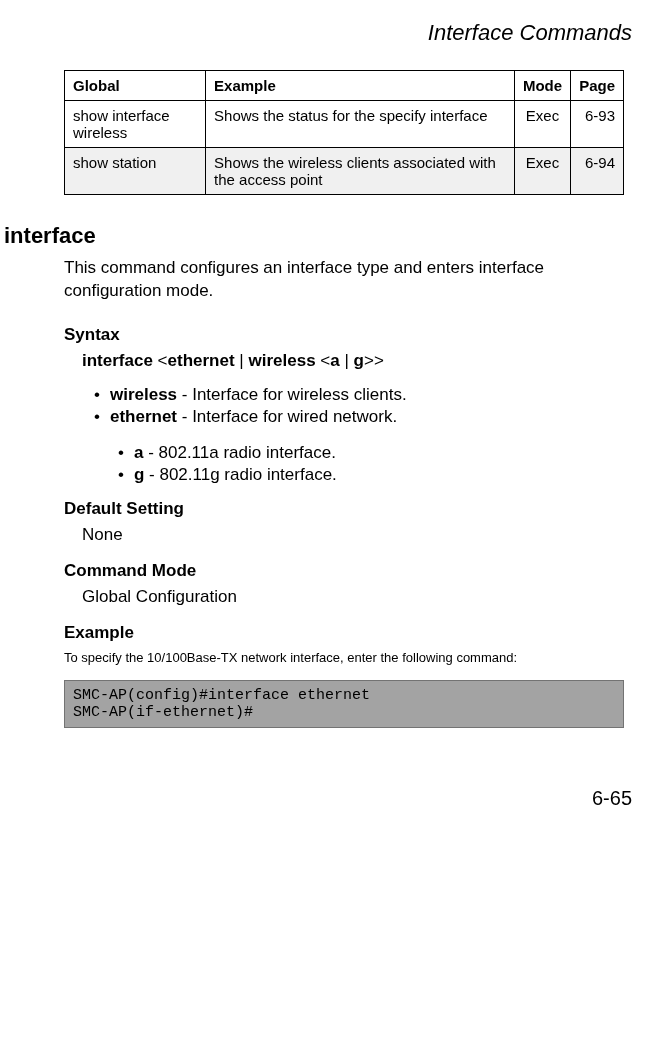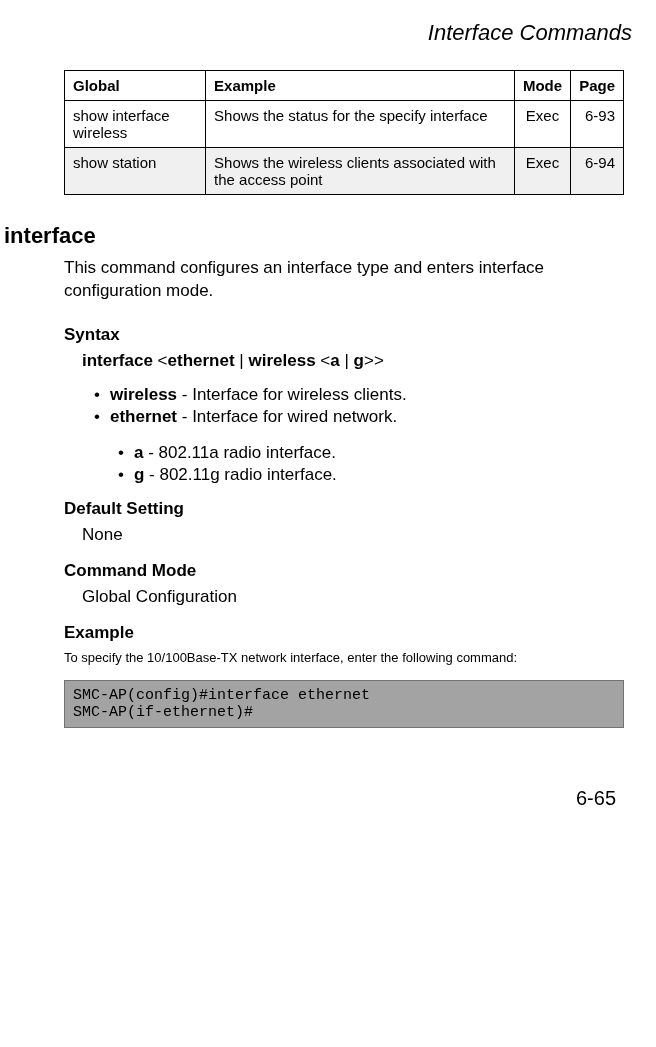--- a/index.html
+++ b/index.html
@@ -112,21 +112,21 @@
     background: #a3a3a3;
     padding: 6px 8px;
     margin: 0;
     white-space: pre;
     box-sizing: border-box;
     width: 560px;
   }
   .page-number {
     position: absolute;
     bottom: 18px;
-    right: 40px;
+    right: 24px;
     font-size: 20px;
     margin-left: 40px;
   }
   .liwrap { display:inline; }
 </style>
 </head>
 <body>
 
 <div class="page">
 

